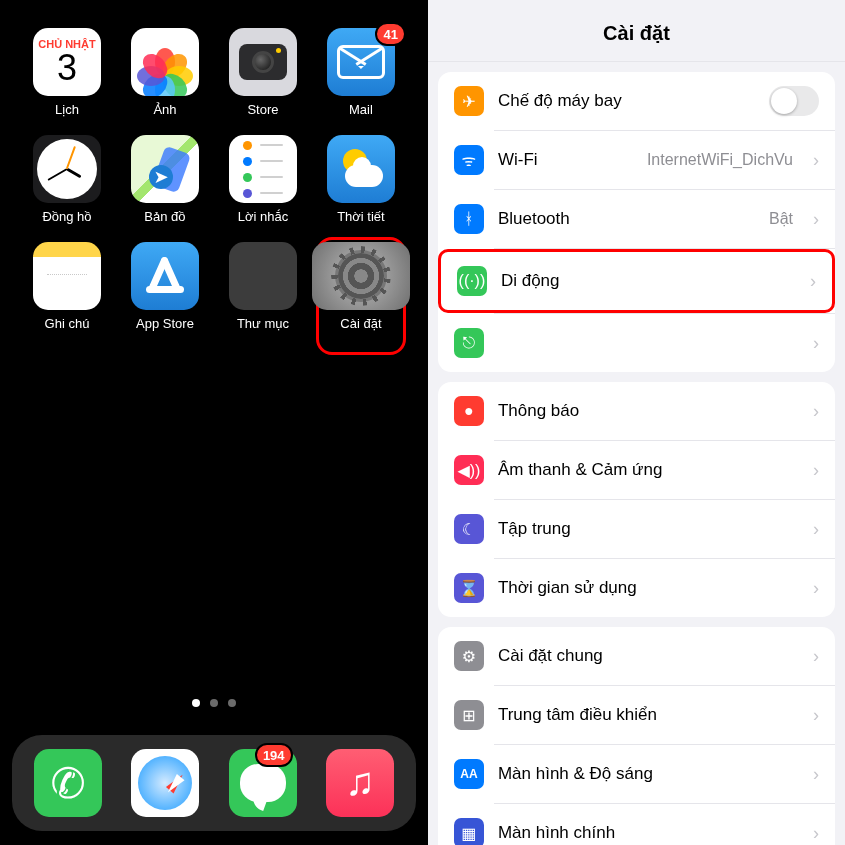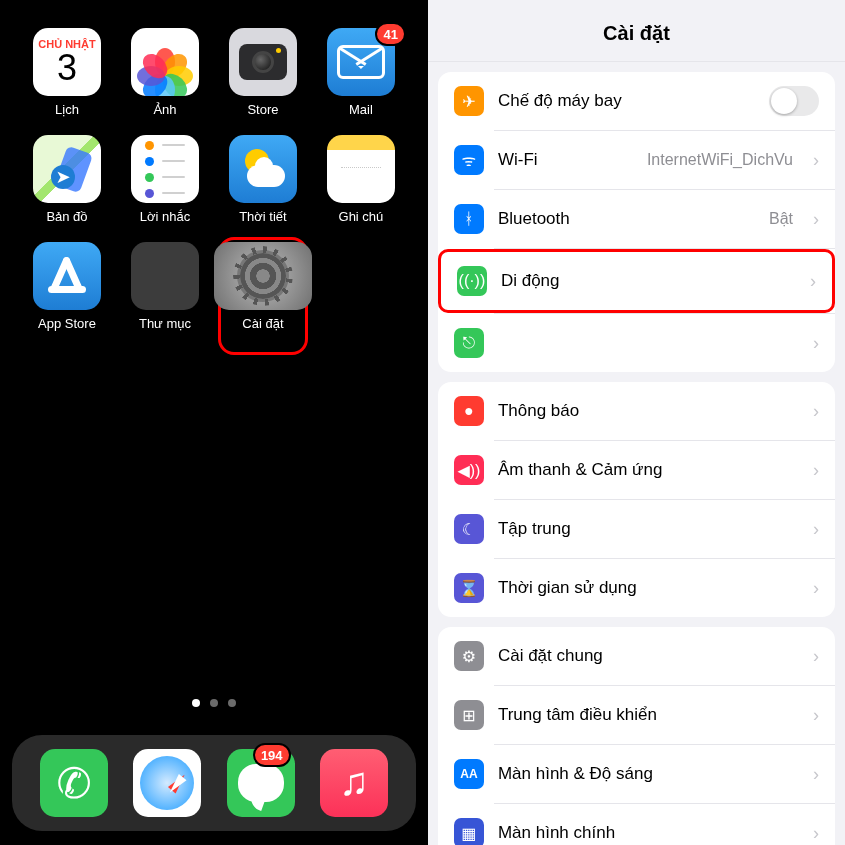--- a/index.html
+++ b/index.html
@@ -14,21 +14,21 @@
   .icon-sq { width:68px; height:68px; border-radius:15px; display:flex; align-items:center; justify-content:center; position:relative; overflow:hidden; font-size:28px; }
   .app-label { color:#fff; font-size:13px; text-align:center; white-space:nowrap; }
   .badge { position:absolute; top:-6px; right:4px; min-width:24px; height:24px; padding:0 6px; border-radius:14px; background:#ff3b30; color:#fff; font-size:13px; font-weight:600; display:flex; align-items:center; justify-content:center; border:2px solid #000; }
   .hl { position:absolute; border:3px solid #f00; border-radius:16px; top:-5px; left:4px; right:4px; bottom:-24px; pointer-events:none; }
 
   .page-dots { position:absolute; left:0; right:0; bottom:138px; display:flex; justify-content:center; gap:10px; }
   .dot { width:8px; height:8px; border-radius:50%; background:#6b6b6b; }
   .dot.active { background:#fff; }
 
   .dock-wrap { position:absolute; left:12px; right:12px; bottom:14px; }
-  .dock { background:rgba(120,120,120,0.35); border-radius:30px; padding:14px 28px; display:flex; justify-content:space-between; }
+  .dock { background:rgba(120,120,120,0.35); border-radius:30px; padding:14px 22px; display:flex; justify-content:space-between; }
 
   
   .bg-white { background:#fff; }
   .bg-blue-grad { background:linear-gradient(#3fa9f5,#1e7dd4); }
   .bg-green { background:#34c759; }
   .bg-red-grad { background:linear-gradient(#ff5e73,#fc3158); }
   .bg-dark  { background:#1c1c1e; }
 
   
   .cal { display:flex; flex-direction:column; align-items:center; justify-content:center; color:#000; font-family:"Helvetica Neue", Arial; }
@@ -167,20 +167,30 @@
       <div class="app">
         <div class="icon-sq bg-blue-grad">
           <div class="mail-env">
               <div class="mail-lines"></div>
             </div>
         </div>
         <span class="badge">41</span>
         <span class="app-label">Mail</span>
       </div>
 
+      <div class="app">
+        <div class="icon-sq bg-dark">
+          <div class="clock-face">
+            <div class="hand hhand"></div>
+              <div class="hand mhand"></div>
+              <div class="hand shand"></div>
+          </div>
+        </div>
+        <span class="app-label">Đồng hồ</span>
+      </div>
 
       <div class="app">
         <div class="icon-sq">
             <div class="maps"></div>
           </div>
         <span class="app-label">Bản đồ</span>
       </div>
 
       <div class="app">
         <div class="icon-sq bg-white">

